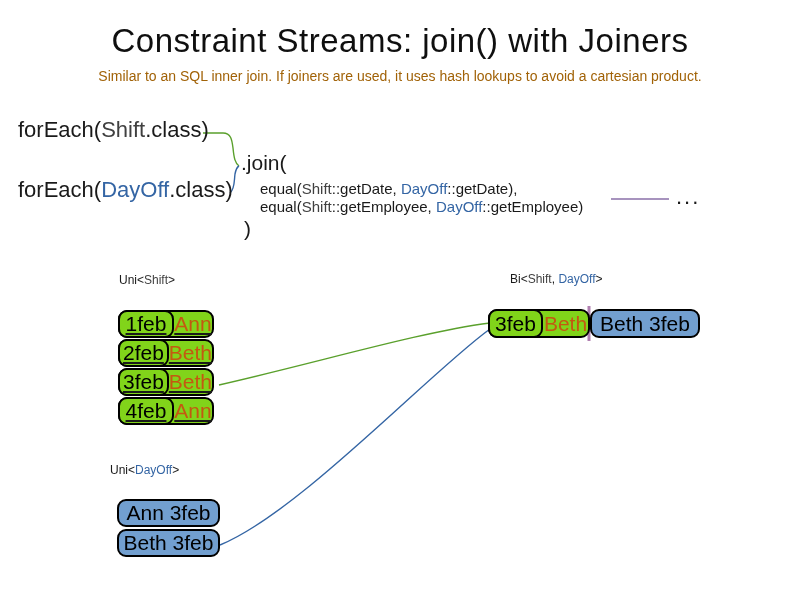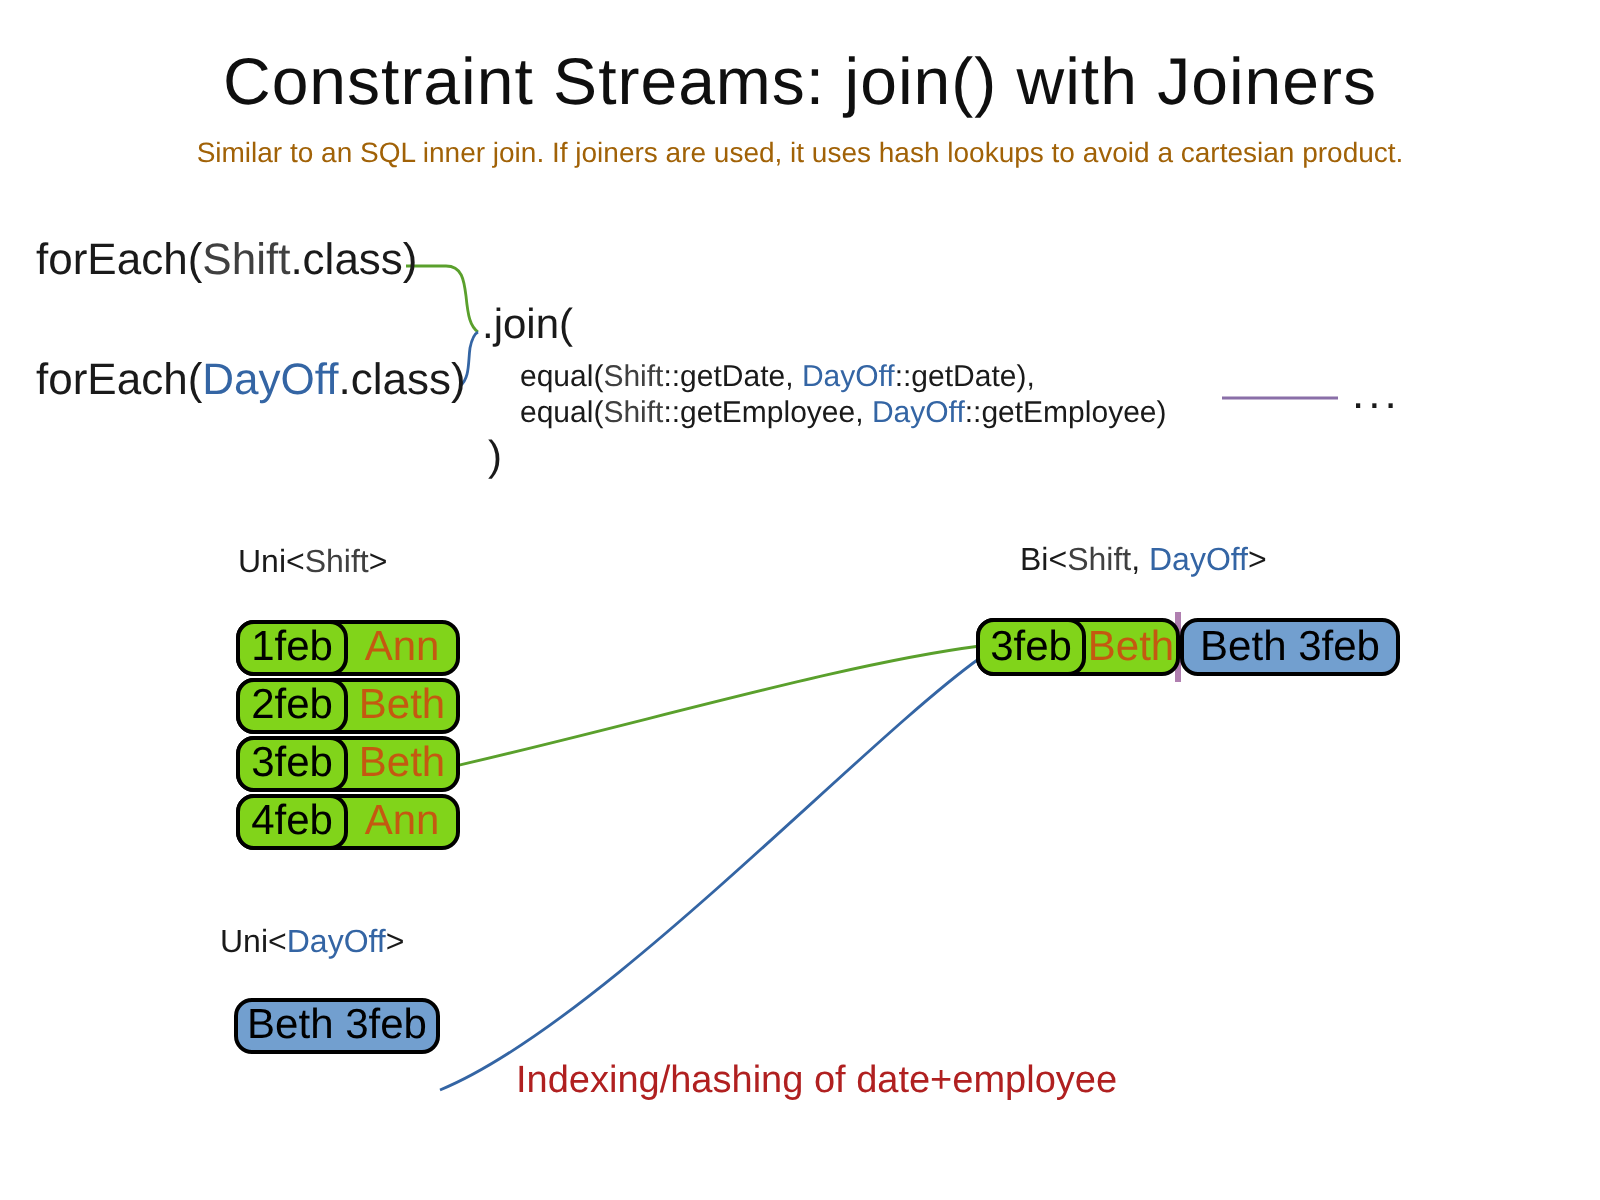--- a/index.html
+++ b/index.html
@@ -14,26 +14,26 @@
   .code { white-space:nowrap; z-index:3; }
   .fe { font-size:22px; }
   .join-open { font-size:21px; }
   .equal { font-size:15px; }
   .join-close { font-size:21px; }
   .ellipsis { font-size:22px; letter-spacing:2px; color:#1a1a1a; }
 
   .green-t { color:#404040; }
   .blue-t  { color:#3465a4; }
 
-  .tbl-label { font-size:16px; z-index:3; }
+  .tbl-label { font-size:12px; z-index:3; }
 
   .uni-shift-table { left:118px; top:310px; display:flex; flex-direction:column; gap:1px; z-index:2; }
   .row-green {
-    display:flex; align-items:center; width:112px; height:28px; box-sizing:border-box;
-    background:#81d41a; border:2px solid #000; border-radius:9px;
+    display:flex; align-items:center; width:96px; height:28px; box-sizing:border-box;
+    background:#81d41a; border:2px solid #000; border-radius:9px;text-decoration:underline;
   }
   .date-box {
     box-sizing:border-box; width:56px; height:28px; margin:-2px 0 -2px -2px;
     background:#81d41a; border:2px solid #000; border-radius:9px;
     display:flex; align-items:center; justify-content:center;
     font-size:21px; color:#000;
   }
   .name-cell { flex:1; text-align:center; font-size:21px; color:#c45911; }
 
   .uni-dayoff-table { left:117px; top:499px; display:flex; flex-direction:column; gap:2px; z-index:2; }
@@ -115,30 +115,30 @@
     </div>
     <div class="row-green">
       <div class="date-box">4feb</div>
       <div class="name-cell">Ann</div>
     </div>
   </div>
 
   <div class="abs tbl-label" style="left:110px; top:463px;"><span>Uni&lt;</span><span class="blue-t">DayOff</span><span>&gt;</span></div>
 
   <div class="abs uni-dayoff-table">
+    <div class="row-blue">Ann 3feb</div>
     <div class="row-blue">Beth 3feb</div>
   </div>
 
   <div class="abs tbl-label" style="left:510px; top:272px;text-align:center;"><span>Bi&lt;</span><span class="green-t">Shift</span><span>, </span><span class="blue-t">DayOff</span><span>&gt;</span></div>
 
   <div class="abs bi-row">
     <div class="bi-green">
       <div class="date-box">3feb</div>
       <div class="name-cell">Beth</div>
     </div>
     <div class="bi-blue">Beth 3feb</div>
   </div>
 
   <div class="abs note">
-    <div>Indexing/hashing of date+employee</div>
   </div>
 
 </div>
 
 </body></html>

